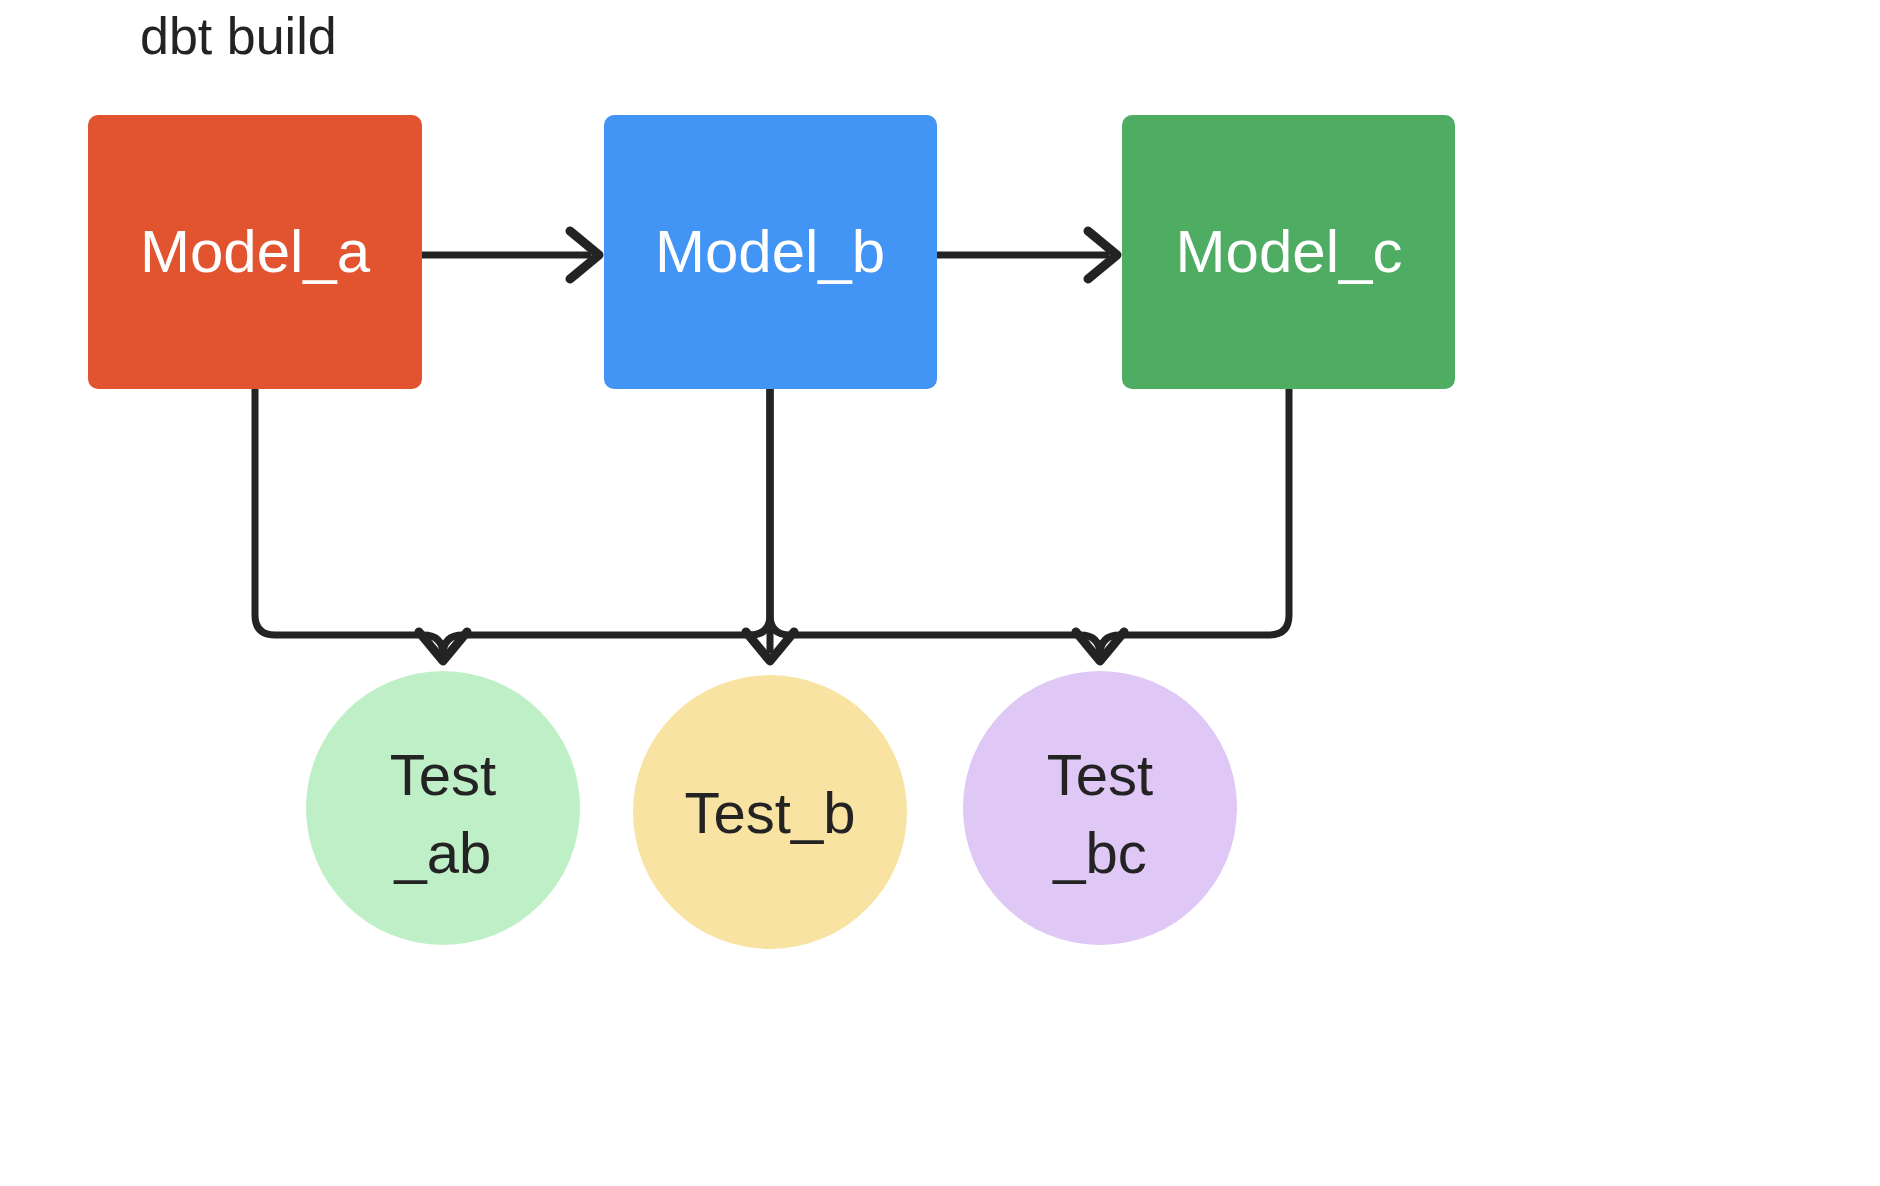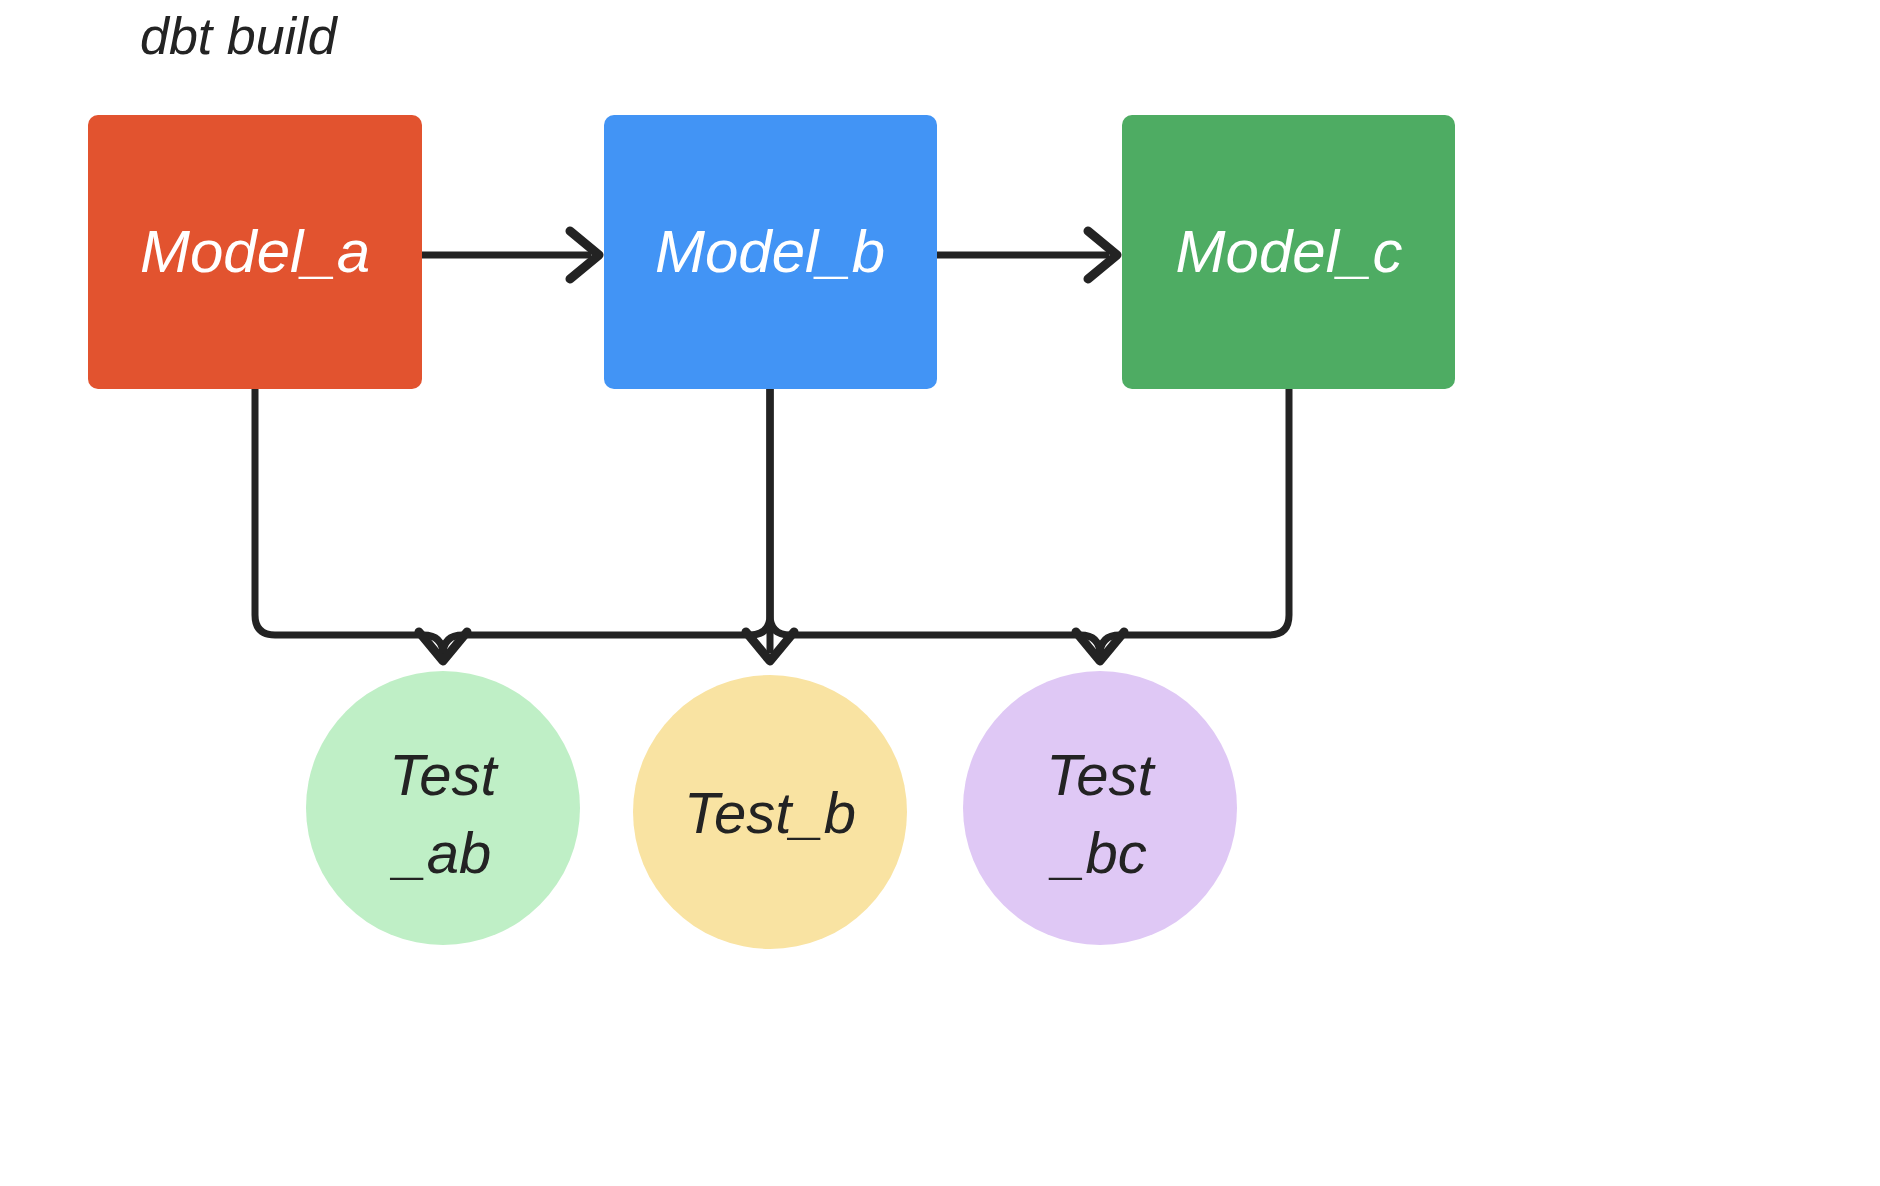--- a/index.html
+++ b/index.html
@@ -11,21 +11,20 @@
     width: 1880px;
     height: 1186px;
     font-family: "Liberation Sans", sans-serif;
     overflow: hidden;
   }
   #canvas {
     position: relative;
     width: 1880px;
     height: 1186px;
     background: #ffffff;
-    font-style: italic;
   }
   #diagram-svg {
     position: absolute;
     top: 0;
     left: 0;
     width: 1880px;
     height: 1186px;
   }
   .node-label-box {
     font-family: "Liberation Sans", sans-serif;

